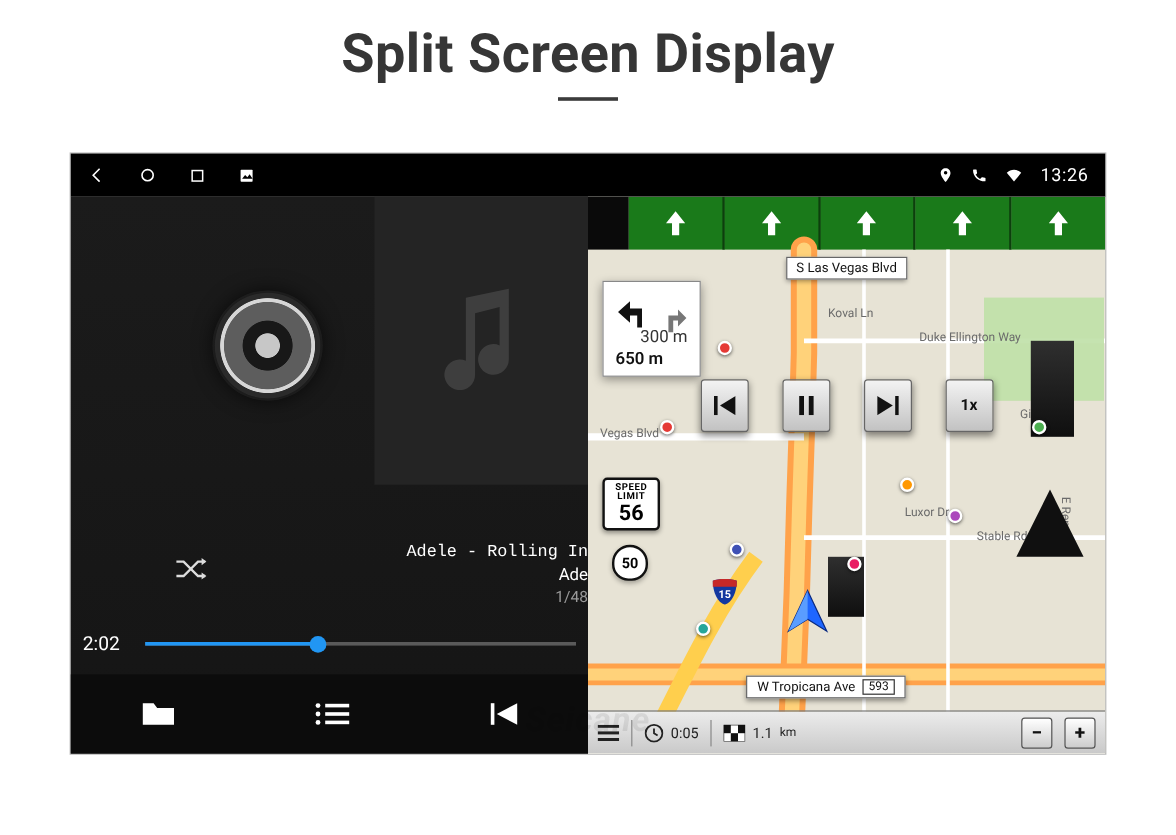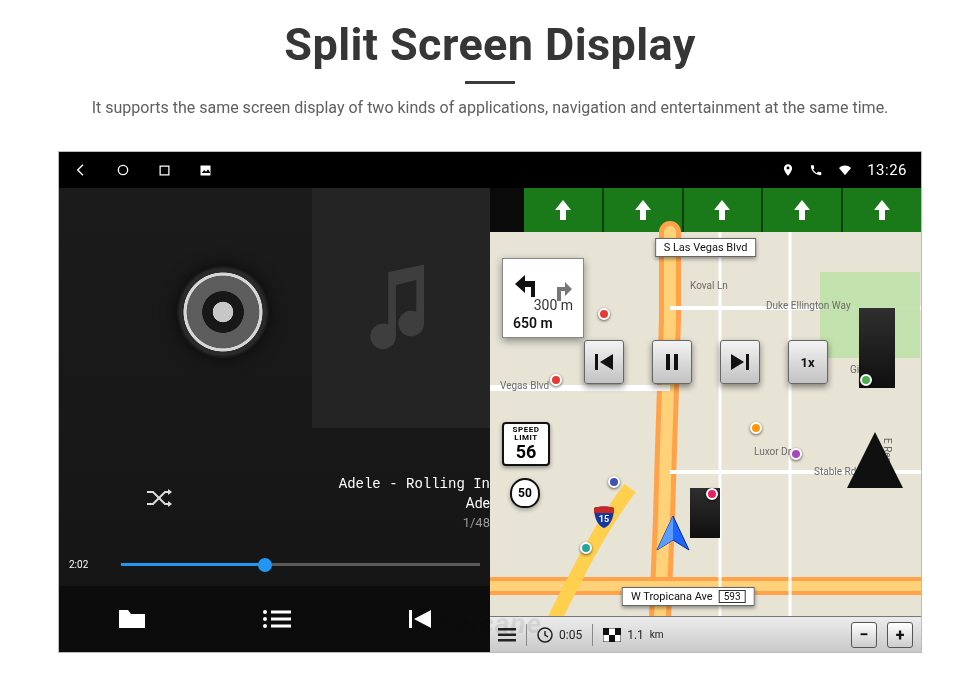--- a/index.html
+++ b/index.html
@@ -120,21 +120,21 @@
   .trackinfo .count { color: #999; font-size: 13px; }
   .progressrow {
     position: absolute;
     bottom: 82px;
     left: 0; right: 0;
     display: flex;
     align-items: center;
     gap: 10px;
     padding: 0 10px;
   }
-  .progressrow .time { font-size: 10px; color: #fff; width: 42px; }
+  .progressrow .time { font-size: 16px; color: #fff; width: 42px; }
   .progressbar {
     flex: 1;
     height: 3px;
     background: #5a5a5a;
     position: relative;
   }
   .progressbar .fill {
     position: absolute;
     left: 0; top: 0; bottom: 0;
     background: #2196f3;
@@ -359,21 +359,20 @@
     pointer-events: none;
     letter-spacing: 1px;
   }
 </style>
 </head>
 <body>
 
 <div class="header">
   <h1>Split Screen Display</h1>
   <div class="underline"></div>
-  <p>It supports the same screen display of two kinds of applications, navigation and entertainment at the same time.</p>
 </div>
 
 <div class="device">
 
   <div class="statusbar">
     <div class="left">
       <span>
         <svg width="16" height="16" viewBox="0 0 24 24" fill="none" stroke="#fff" stroke-width="2">
             <path d="M15 4 L7 12 L15 20"></path>
           </svg>

